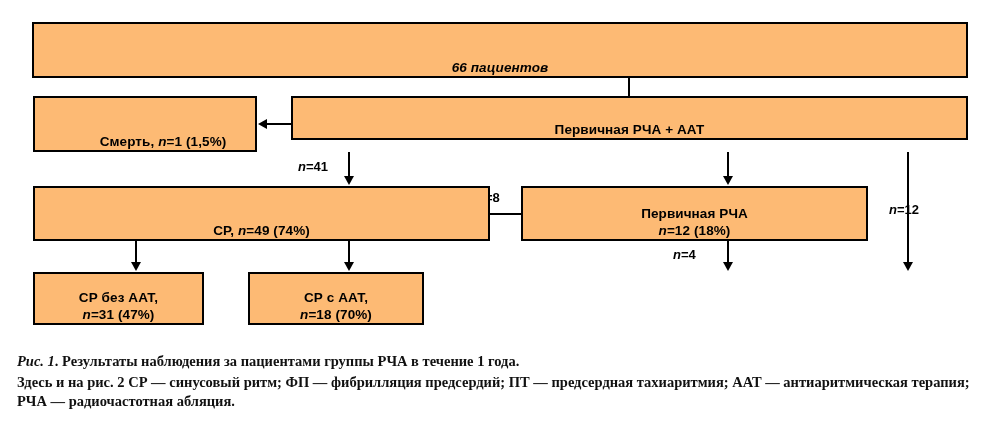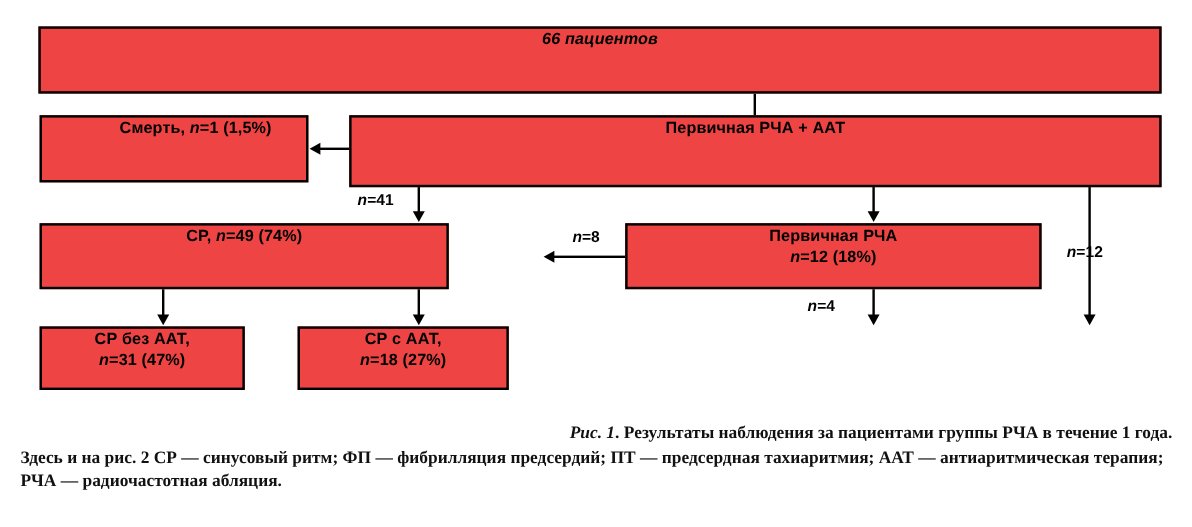--- a/index.html
+++ b/index.html
@@ -18,40 +18,40 @@
   #figure {
     position: absolute;
     left: 0;
     top: 0;
     width: 993px;
     height: 340px;
   }
   .box {
     position: absolute;
     box-sizing: border-box;
-    background: #ef4444;
+    background: #fdba74;
     border: 2px solid #000000;
     display: flex;
-    align-items: flex-start;
+    align-items: flex-end;
     justify-content: center;
     text-align: center;
     font-weight: bold;
     font-size: 13.5px;
     line-height: 17px;
     letter-spacing: 0.1px;
   }
   .box .txt { padding: 0 6px; }
   .box i, .box em {
     font-style: italic;
   }
   
   #box-total   { left: 32px;  top: 22px;  width: 936px; height: 56px; font-style: italic; }
   #box-death   { left: 33px;  top: 96px;  width: 224px; height: 56px; padding-left: 36px; }
-  #box-primary { left: 291px; top: 96px;  width: 677px; height: 60px; }
-  #box-sr      { left: 33px;  top: 186px; width: 341px; height: 55px; }
+  #box-primary { left: 291px; top: 96px;  width: 677px; height: 44px; }
+  #box-sr      { left: 33px;  top: 186px; width: 457px; height: 55px; }
   #box-repeat  { left: 521px; top: 186px; width: 347px; height: 55px; }
   #box-sr-no   { left: 33px;  top: 272px; width: 171px; height: 53px; }
   #box-sr-with { left: 248px; top: 272px; width: 176px; height: 53px; }
   #box-perm    { left: 462px; top: 272px; width: 506px; height: 53px; }
 
   
   .line {
     position: absolute;
     background: #000000;
   }
@@ -90,21 +90,20 @@
     top: 352px;
     width: 960px;
     font-family: "Liberation Serif", serif;
     font-size: 14.5px;
     line-height: 19.5px;
     color: #111111;
   }
   #caption-title {
     font-weight: bold;
     margin-bottom: 1px;
-    text-align: right;
   }
   #caption-title .rn { font-style: italic; }
   #caption-body { font-weight: bold; }
 </style>
 </head>
 <body>
 
 <div id="figure">
 
   <div class="line vline" style="left:628px; top:78px; height:18px;"></div>
@@ -155,21 +154,21 @@
 
   <div class="box" id="box-repeat">
     <span class="txt"><span>Первичная РЧА</span><br><em>n</em><span>=12 (18%)</span></span>
   </div>
 
   <div class="box" id="box-sr-no">
     <span class="txt"><span>СР без ААТ,</span><br><em>n</em><span>=31 (47%)</span></span>
   </div>
 
   <div class="box" id="box-sr-with">
-    <span class="txt"><span>СР с ААТ,</span><br><em>n</em><span>=18 (27%)</span></span>
+    <span class="txt"><span>СР с ААТ,</span><br><em>n</em><span>=18 (70%)</span></span>
   </div>
 
 
 </div>
 
 <div id="caption">
   <div id="caption-title"><span class="rn">Рис. 1</span><span>. Результаты наблюдения за пациентами группы РЧА в течение 1 года.</span></div>
   <div id="caption-body">Здесь и на рис. 2 СР — синусовый ритм; ФП — фибрилляция предсердий; ПТ — предсердная тахиаритмия; ААТ — антиаритмическая терапия; РЧА — радиочастотная абляция.</div>
 </div>
 

